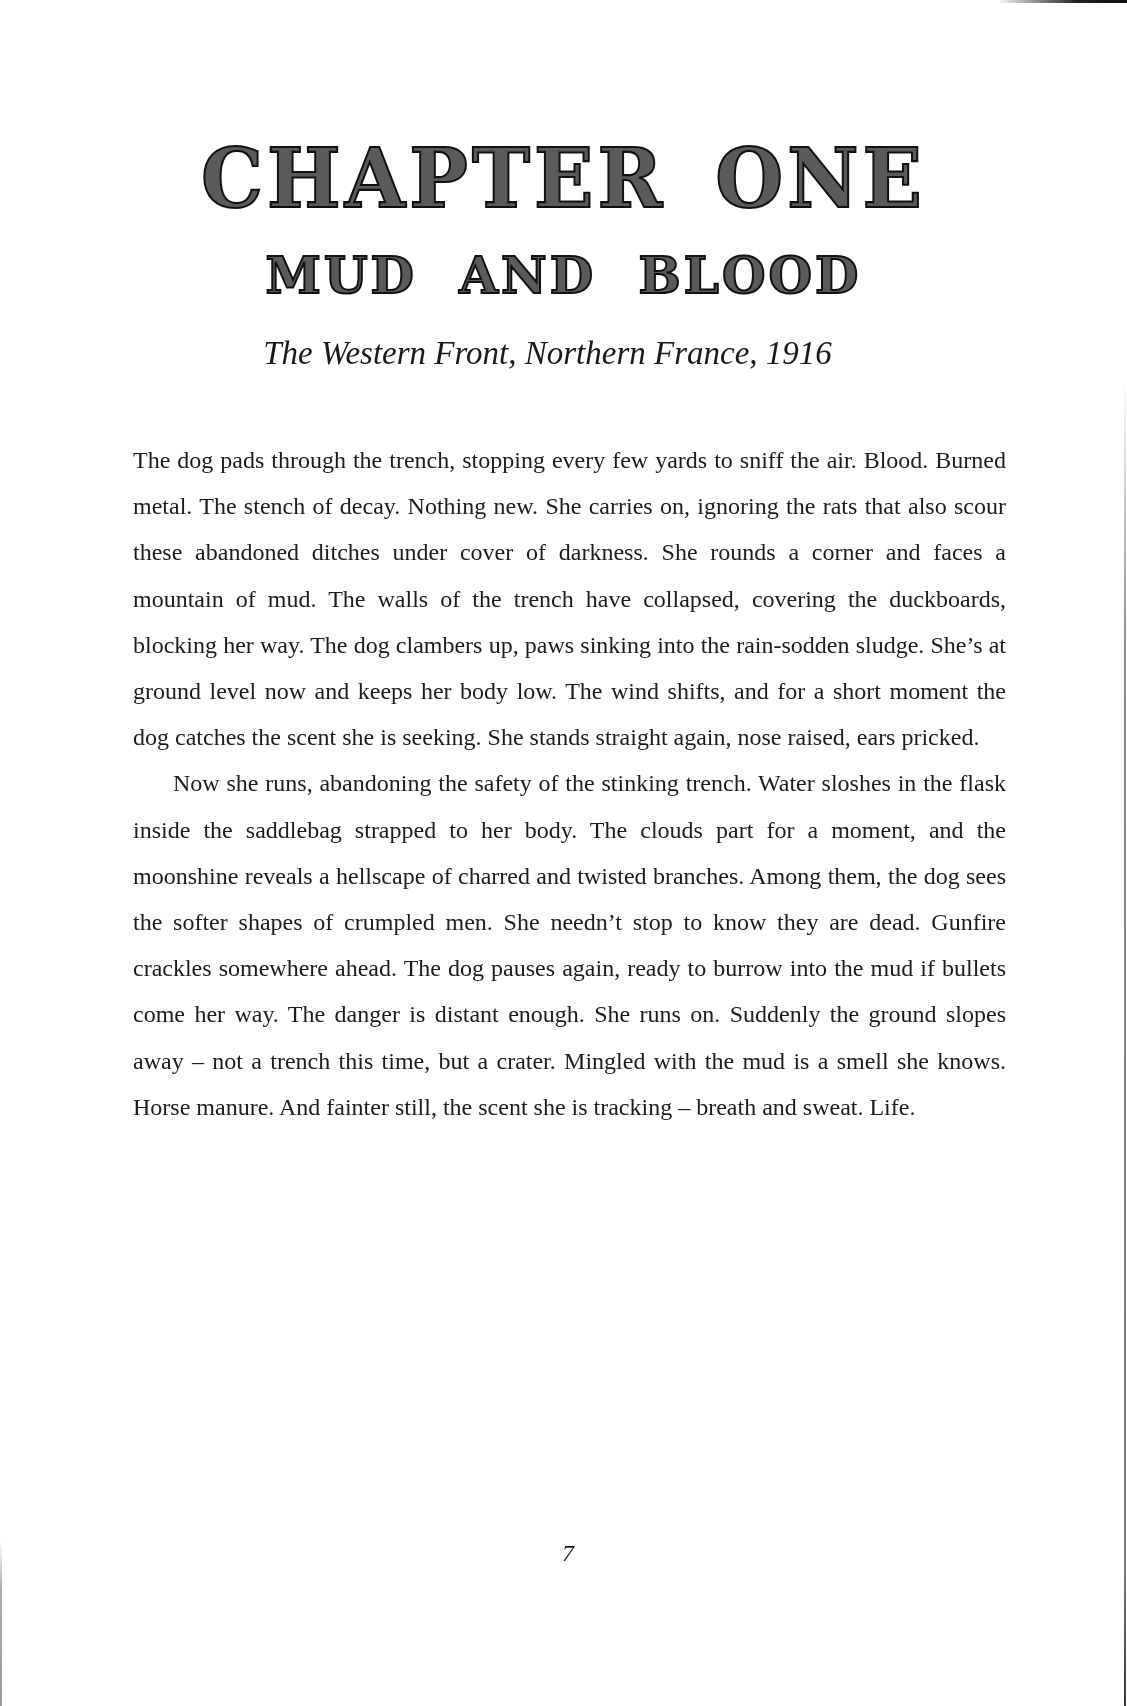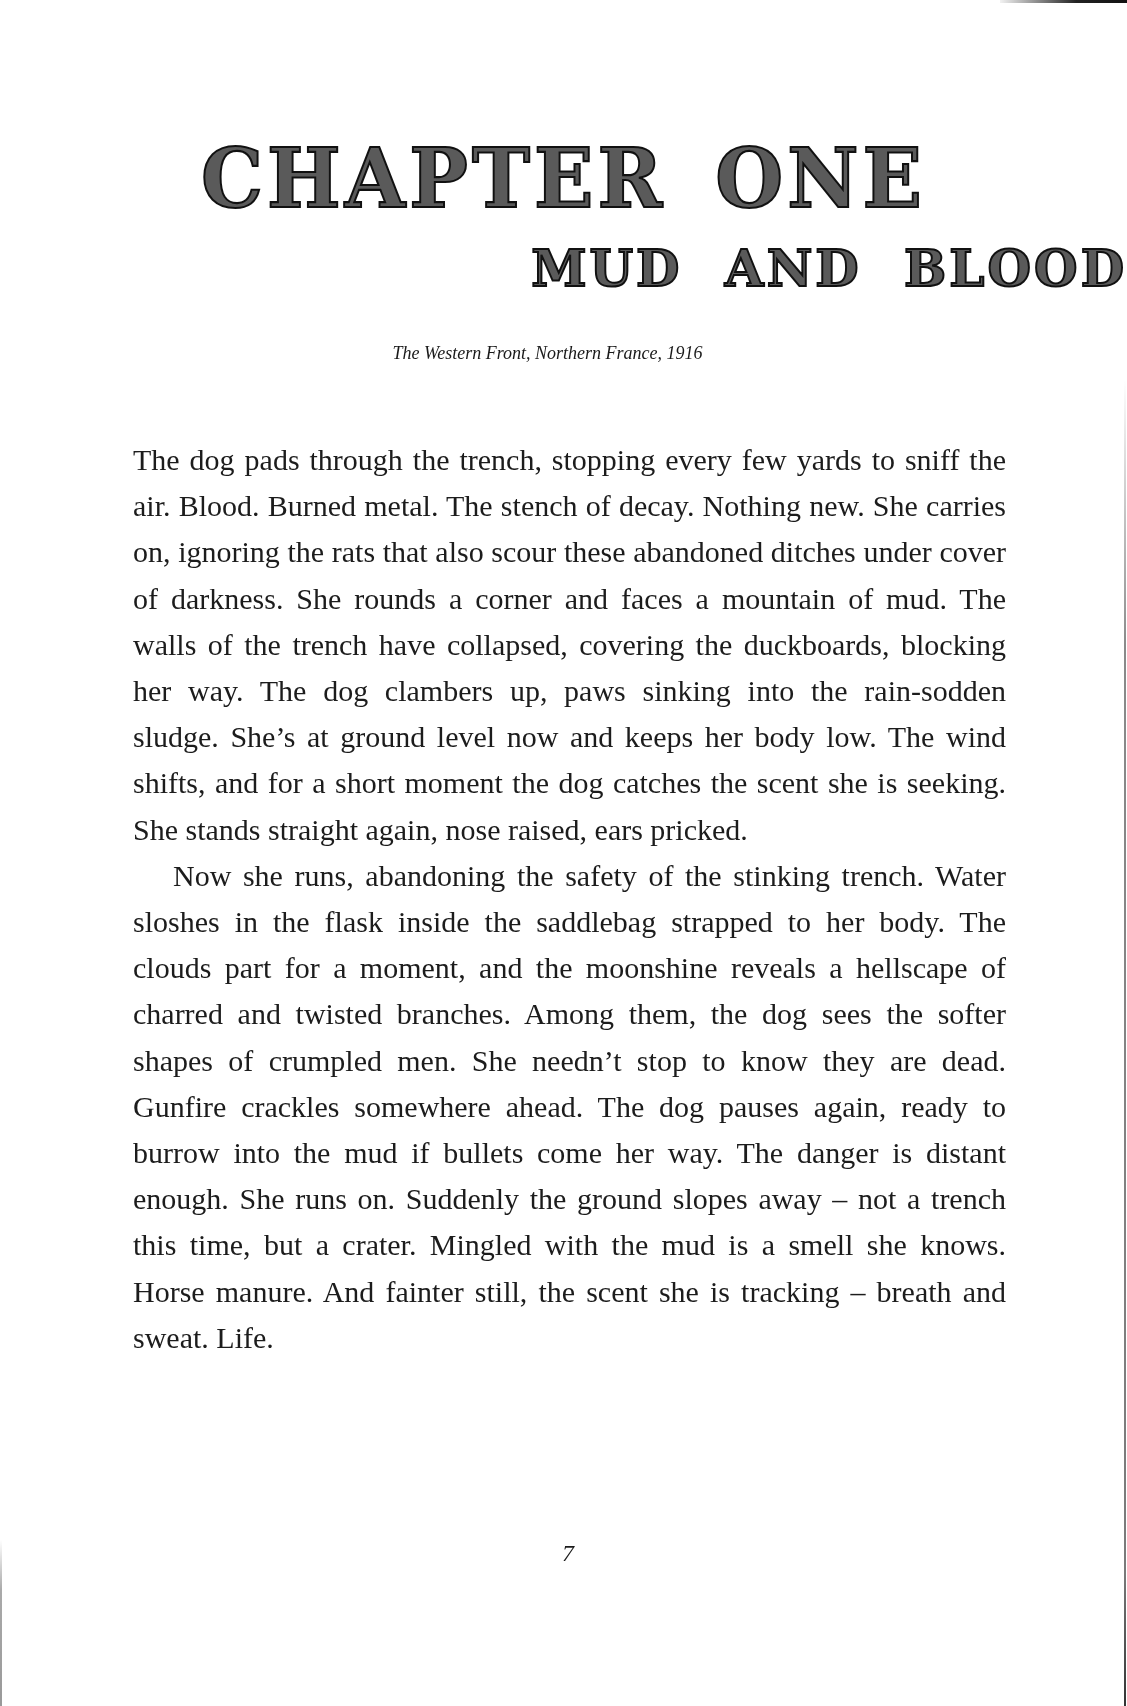--- a/index.html
+++ b/index.html
@@ -55,46 +55,45 @@
   }
   .chapter-number {
     top: 134px;
     font-size: 78px;
     letter-spacing: 4px;
     word-spacing: 18px;
     line-height: 90px;
     transform: scaleY(1.05);
   }
   .chapter-title {
-    top: 239px;
+    top: 246px;
     font-size: 50px;
     letter-spacing: 3px;
     word-spacing: 22px;
     line-height: 60px;
-    text-align: right;
   }
 
   .dateline {
     position: absolute;
     left: 0;
     width: 1095px;
     top: 336px;
     text-align: center;
     font-style: italic;
-    font-size: 18px;
+    font-size: 33px;
     line-height: 34px;
     color: #1a1a1a;
   }
 
   .body-text {
     position: absolute;
     left: 133px;
     width: 873px;
     top: 437px;
-    font-size: 30px;
+    font-size: 24px;
     line-height: 46.2px;
     text-align: justify;
     color: #1c1c1c;
   }
   .body-text p {
     margin: 0;
     text-indent: 40px;
     hyphens: manual;
   }
   .body-text p.first {

